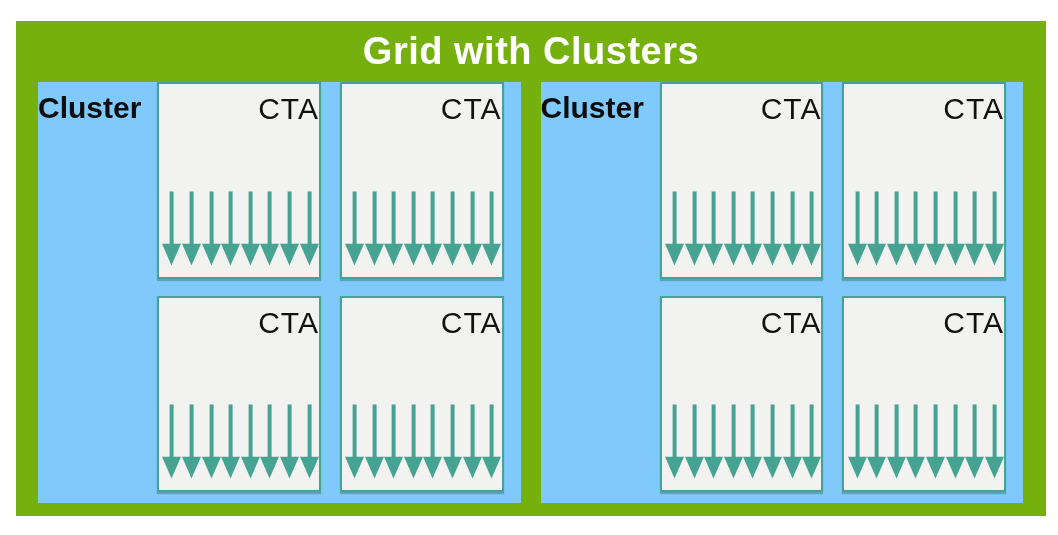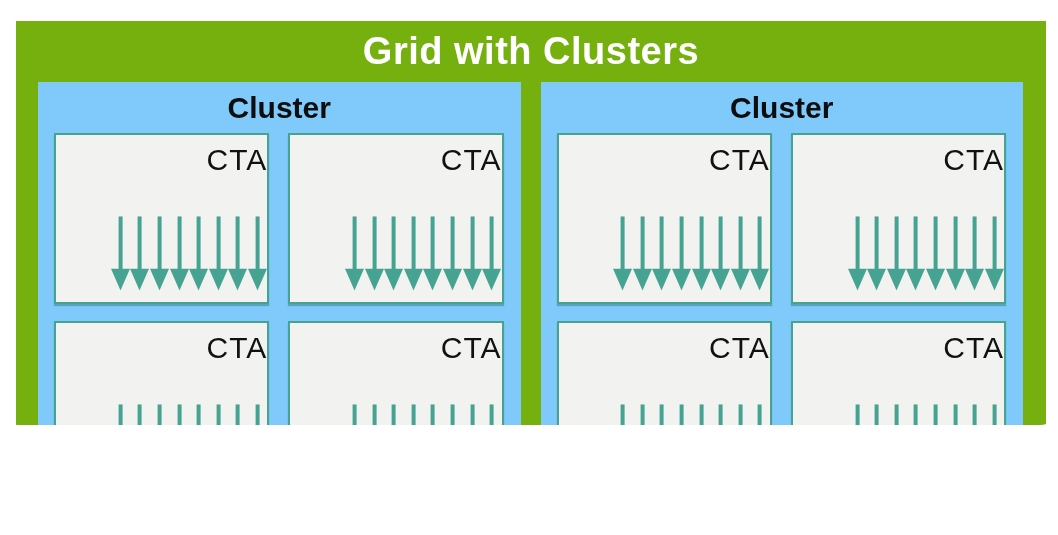--- a/index.html
+++ b/index.html
@@ -4,21 +4,21 @@
 <style>
   html, body {
     margin: 0;
     padding: 0;
     background: #ffffff;
     font-family: "Liberation Sans", sans-serif;
   }
   .canvas {
     position: relative;
     width: 1058px;
-    height: 425px;
+    height: 535px;
     background: #ffffff;
     overflow: hidden;
     border-radius: 18px;
   }
   .grid-box {
     position: absolute;
     left: 16px;
     top: 21px;
     width: 1030px;
     height: 495px;
@@ -40,21 +40,21 @@
     flex: 1;
     display: flex;
     gap: 20px;
     padding: 0 23px 13px 22px;
     box-sizing: border-box;
   }
   .cluster {
     flex: 1;
     background: var(--blue, #7FCAFB);
     display: flex;
-    flex-direction: column;
+    flex-direction: row;
     box-sizing: border-box;
   }
   .cluster-title {
     height: 51px;
     line-height: 51px;
     text-align: center;
     color: #0d0d0d;
     font-size: 30px;
     font-weight: bold;
   }

